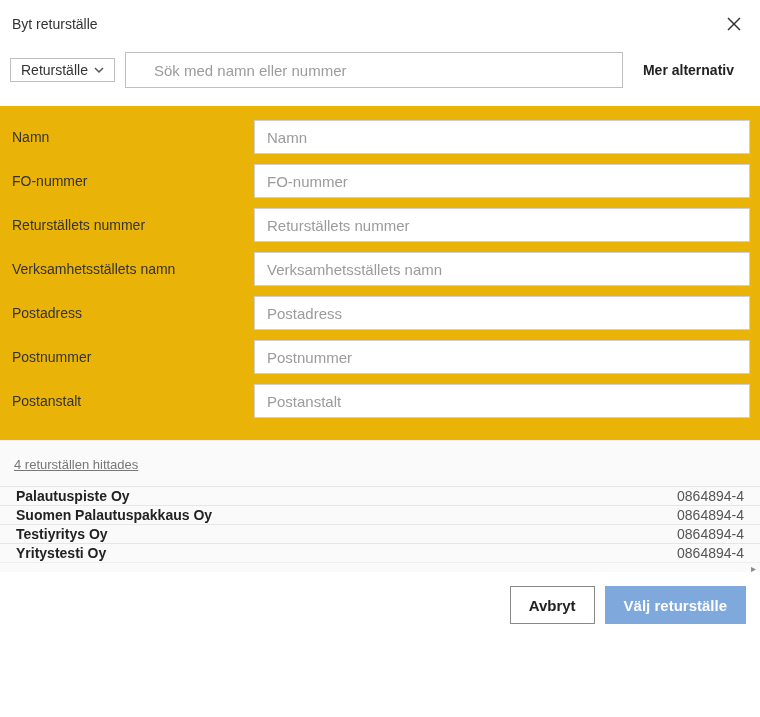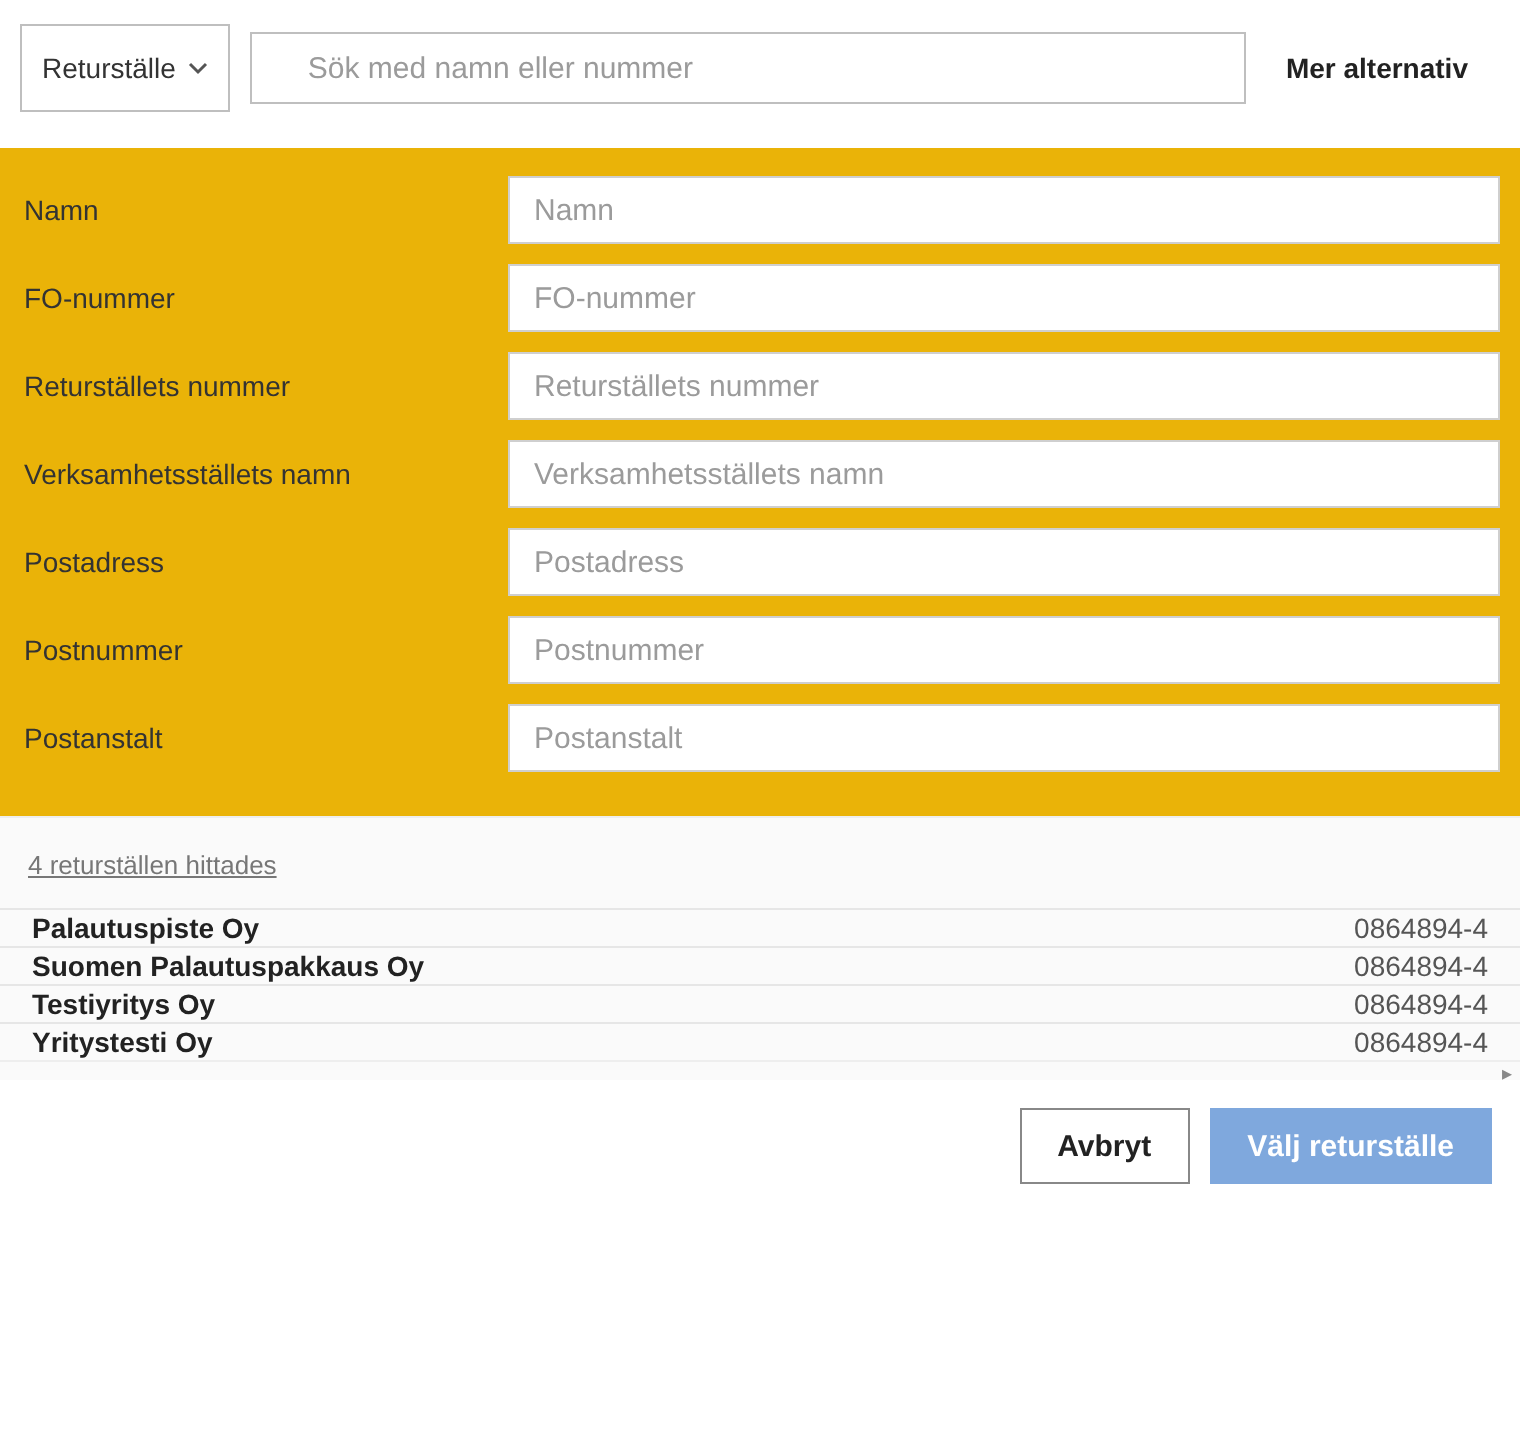--- a/index.html
+++ b/index.html
@@ -35,21 +35,21 @@
   .search-row {
     display: flex;
     align-items: center;
     gap: 10px;
     padding: 12px 10px 18px 10px;
   }
   .dropdown-btn {
     border: 1px solid #bfbfbf;
     background: #fff;
     padding: 0 10px;
-    height: 44px;
+    height: 24px;
     display: flex;
     align-items: center;
     gap: 6px;
     cursor: pointer;
     font-size: 14px;
     color: #333;
   }
   .dropdown-btn .chev { width: 10px; height: 10px; }
   .search-input {
     flex: 1;
@@ -156,20 +156,29 @@
     background: #7fa8dd;
     border: 1px solid #7fa8dd;
     color: #fff;
   }
 </style>
 </head>
 <body>
 
 <div class="modal">
 
+  <div class="modal-header">
+    <div class="modal-title">Byt returställe</div>
+    <div class="close-btn">
+      <svg viewBox="0 0 16 16">
+        <line x1="2" y1="2" x2="14" y2="14" stroke="#333" stroke-width="1.5"></line>
+        <line x1="14" y1="2" x2="2" y2="14" stroke="#333" stroke-width="1.5"></line>
+      </svg>
+    </div>
+  </div>
 
   <div class="search-row">
     <div class="dropdown-btn">
       <span>Returställe</span>
       <svg class="chev" viewBox="0 0 10 10">
         <polyline points="1,3 5,7 9,3" fill="none" stroke="#555" stroke-width="1.5"></polyline>
       </svg>
     </div>
     <input class="search-input" type="text" placeholder="Sök med namn eller nummer" style="">
     <div class="more-link">Mer alternativ</div>

